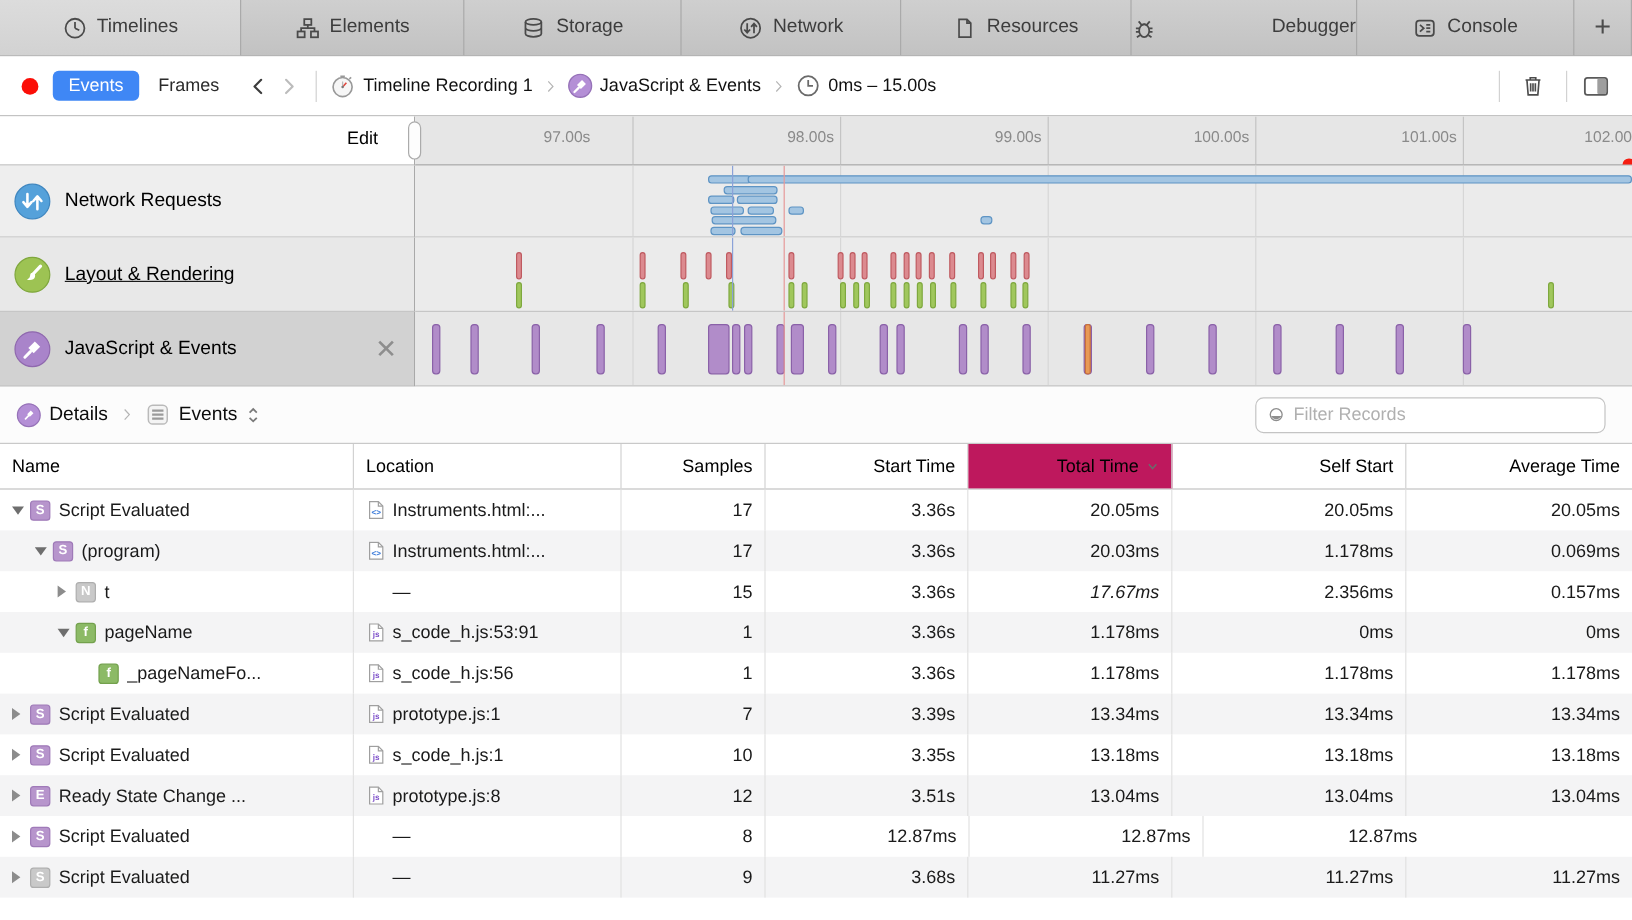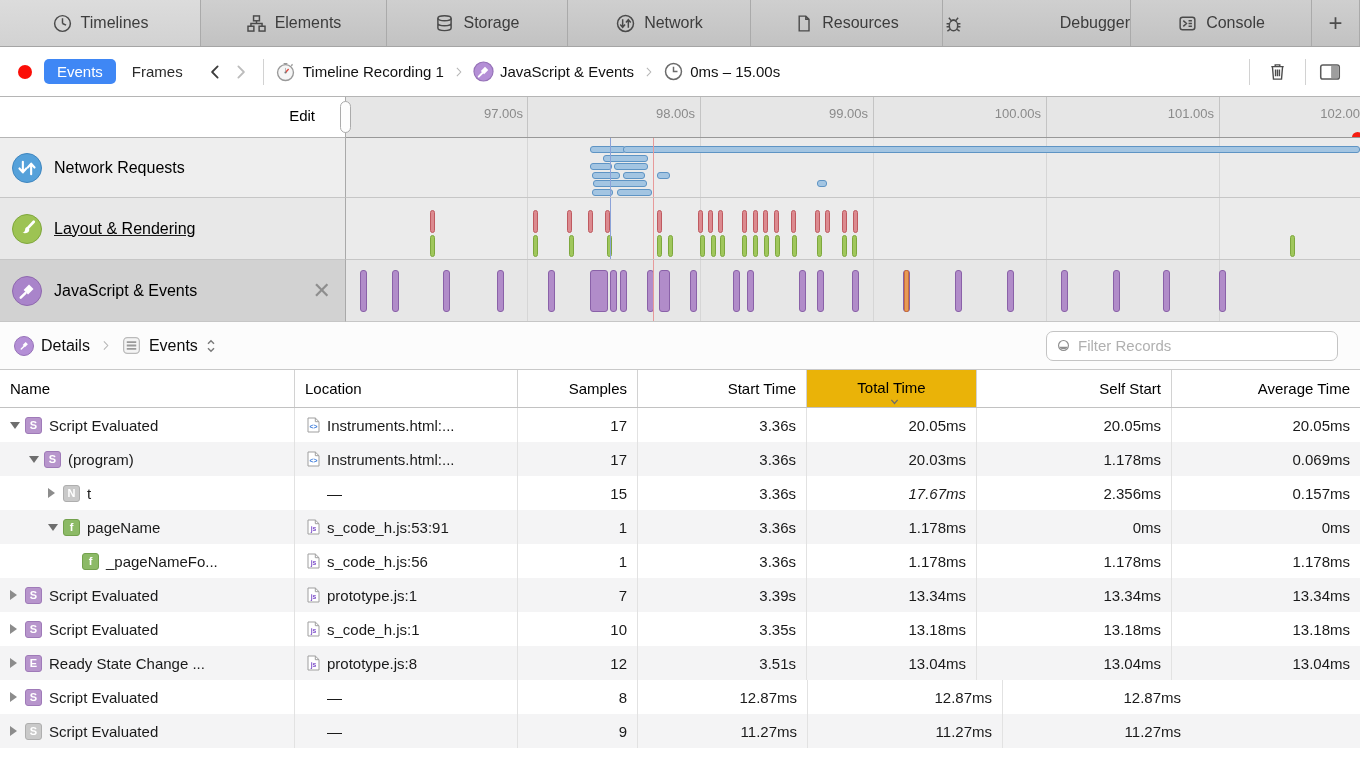--- a/index.html
+++ b/index.html
@@ -58,21 +58,21 @@
   .minicircle { width:20px; height:20px; border-radius:50%; background:#b48fd6; border:1px solid #9672b8; display:flex; align-items:center; justify-content:center; }
   .filterbox { margin-left:auto; margin-right:8px; display:flex; align-items:center; gap:7px; width:292px; height:30px; border:1px solid #c4c4c4; border-radius:7px; background:#fff; padding:0 9px; }
   .filterbox input { border:none; outline:none; flex:1; font-size:15px; font-family:inherit; color:#333; background:transparent; }
   .filterbox input::placeholder { color:#b0b0b0; }
 
   
   .thead { display:flex; height:38px; background:#fff; border-bottom:1px solid #c2c2c2; font-size:15px; color:#000; }
   .th { display:flex; align-items:center; padding:0 10px; border-right:1px solid #d2d2d2; }
   .th:last-child { border-right:none; }
   .th.num { justify-content:flex-end; }
-  .th.sorted { background:#eab308;flex-direction:column; }
+  .th.sorted { background:#be185d; }
   .sortchev { margin-left:6px; display:flex; align-items:center; }
   .tbody .tr { display:flex; height:34px; font-size:15px; }
   .tbody .tr:nth-child(even) { background:#f4f4f5; }
   .td { display:flex; align-items:center; padding:0 10px; border-right:1px solid #e2e2e2; overflow:hidden; white-space:nowrap; }
   .td:last-child { border-right:none; }
   .td.num { justify-content:flex-end; }
   .disc { width:15px; flex:0 0 15px; display:flex; align-items:center; }
   .tri-open { width:0; height:0; border-left:5px solid transparent; border-right:5px solid transparent; border-top:7px solid #6e6e6e; }
   .tri-closed { width:0; height:0; border-top:5px solid transparent; border-bottom:5px solid transparent; border-left:7px solid #8c8c8c; }
   .badge { width:17px; height:17px; border-radius:3px; color:#fff; font-size:11px; font-weight:bold; display:flex; align-items:center; justify-content:center; margin-right:7px; flex:0 0 17px; }
@@ -231,21 +231,21 @@
         <span class="editlbl">Edit</span>
         <div class="handle"></div>
       </div>
       <div class="ovgraph" id="rulergraph">
         <div class="reddot"></div>
       <div class="gridline" style="left: 181px;"></div>
           <div class="gridline" style="left: 354px;"></div>
           <div class="gridline" style="left: 527px;"></div>
           <div class="gridline" style="left: 700px;"></div>
           <div class="gridline" style="left: 873px;"></div>
-          <div class="ticklbl" style="right: 837px;">97.00s</div>
+          <div class="ticklbl" style="right: 868px;">97.00s</div>
           <div class="ticklbl" style="right: 665px;">98.00s</div>
           <div class="ticklbl" style="right: 492px;">99.00s</div>
           <div class="ticklbl" style="right: 319px;">100.00s</div>
           <div class="ticklbl" style="right: 146px;">101.00s</div>
           <div class="ticklbl" style="right: 0px;">102.00</div>
         </div>
     </div>
     <div id="tracks">
         <div class="ovrow track" style="height: 60px;">
           <div class="ovside" style="background: rgb(238, 238, 238);">
@@ -656,19 +656,20 @@
             <span class="tri-closed"></span>
           </span>
           <span class="badge gray">S</span>
           <span>Script Evaluated</span>
         </div>
         <div class="td" style="width: 223px; padding-left: 12px;">
           <span class="locspacer"></span>
           <span>—</span>
         </div>
         <div class="td num" style="width: 120px;">9</div>
+        <div class="td num" style="width: 169px;">3.68s</div>
         <div class="td num" style="width: 170px;">11.27ms</div>
         <div class="td num" style="width: 195px;">11.27ms</div>
         <div class="td num" style="width: 188px;">11.27ms</div>
       </div>
     </div>
 
 </div>
 
 </body></html>

